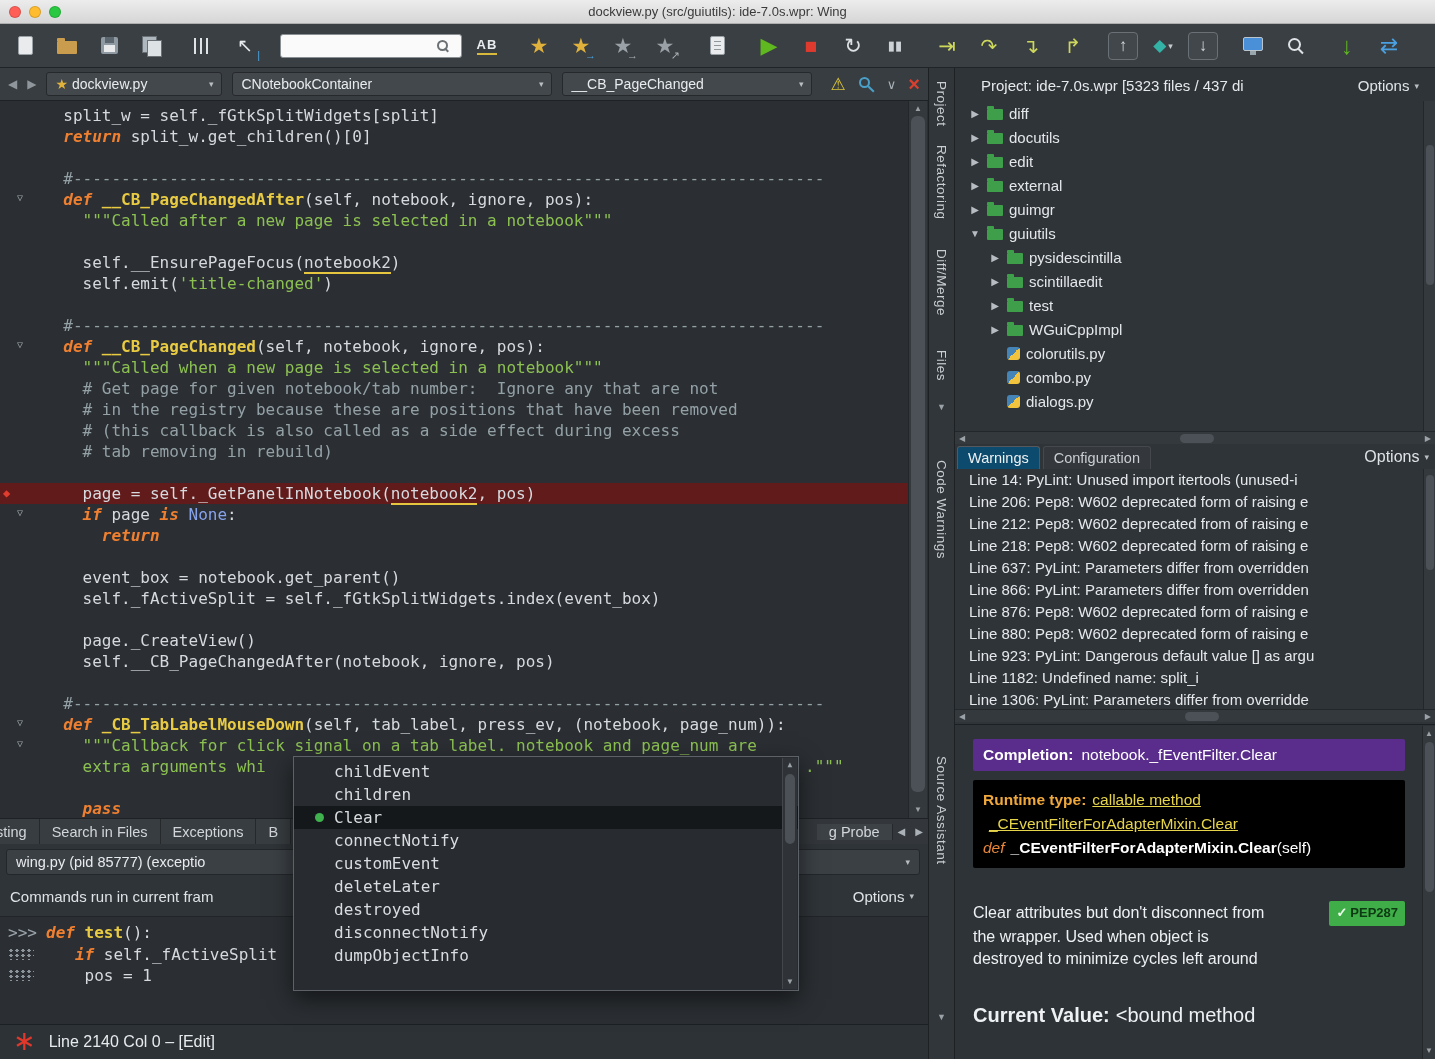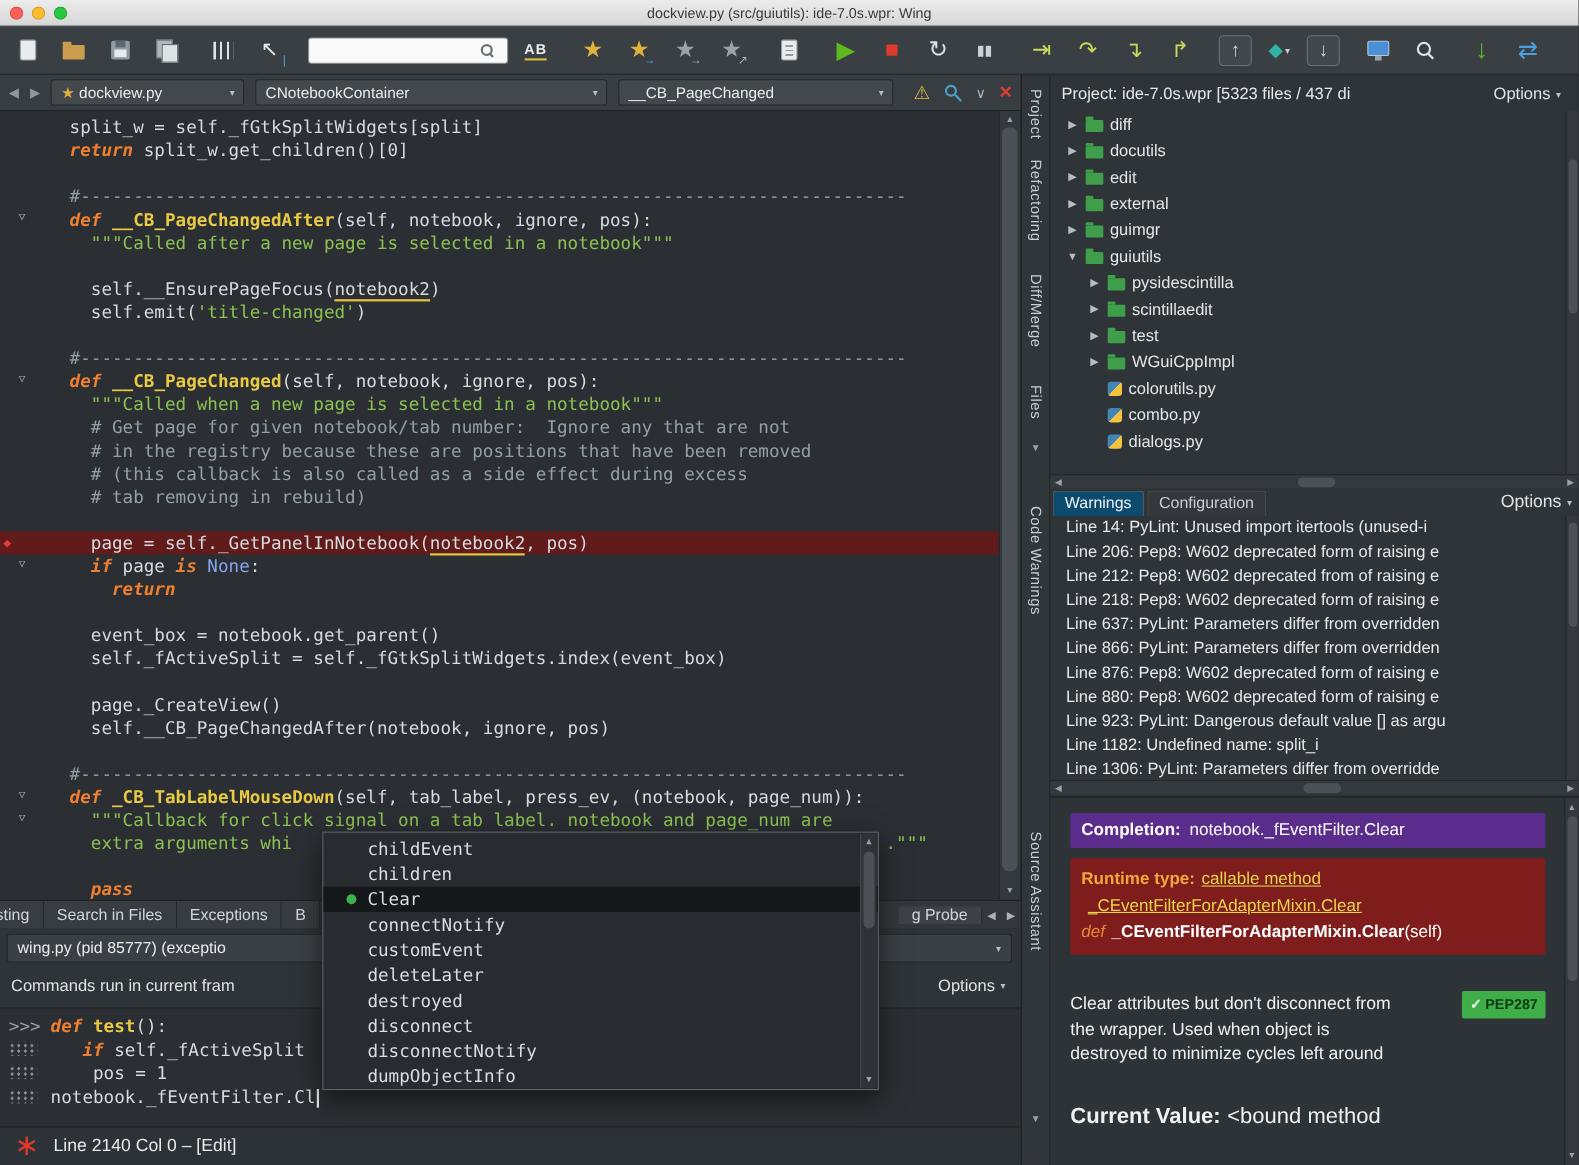--- a/index.html
+++ b/index.html
@@ -135,21 +135,21 @@
 
   
   #strip { position:absolute; left:928px; top:68px; width:27px; height:991px; background:#31363a;
     border-left:1px solid #1e2124; border-right:1px solid #1e2124; }
   .vtab { position:absolute; left:0; width:100%; writing-mode:vertical-rl; color:#c9ced3;
     font-size:13.5px; letter-spacing:.5px; display:flex; align-items:center; justify-content:center; }
   .strip-arrow { position:absolute; left:0; width:100%; text-align:center; color:#9aa2a8; font-size:9px; }
 
   
   #rightcol { position:absolute; left:955px; top:68px; width:480px; height:991px; background:#2f3438; }
-  #proj-header { position:absolute; left:0; top:4px; right:6px; height:27px; display:flex;
+  #proj-header { position:absolute; left:16px; top:4px; right:6px; height:27px; display:flex;
     justify-content:space-between; align-items:center; padding:0 10px; color:#e6e9ec; font-size:15px; }
   .optlabel { display:flex; align-items:center; gap:5px; color:#dfe3e6; }
   .optlabel .caret { font-size:9px; color:#b9bec3; }
   #tree { position:absolute; left:0; top:33px; right:12px; height:330px; overflow:hidden; }
   .trow { height:24px; display:flex; align-items:center; gap:6px; color:#e4e7ea; font-size:15px; white-space:nowrap; }
   .trow .arrow { width:12px; color:#b6bcc1; font-size:10px; text-align:center; flex:none; }
   .ico-folder { width:16px; height:11px; background:#3f9e4a; border-radius:1px; position:relative; margin-top:3px; flex:none; }
   .ico-folder::before { content:""; position:absolute; left:0; top:-3px; width:7px; height:3px;
     background:#3f9e4a; border-radius:1px 1px 0 0; }
   .ico-py { width:13px; height:13px; border-radius:3px; flex:none;
@@ -162,21 +162,21 @@
   .wtab.active { background:#0c4a6e; color:#eef1f3; }
   .wtab.idle { background:#34383c; color:#c9ced2; border-color:#45494d; }
   #warn-tabs .optlabel { margin-left:auto; padding-bottom:3px; }
   #warnlist { position:absolute; left:0; top:401px; right:12px; height:240px; overflow:hidden; }
   .wrow { height:22px; line-height:22px; padding-left:14px; color:#e6e9ec; font-size:15px; white-space:nowrap; }
 
   #assistant { position:absolute; left:0; top:656px; right:0; bottom:0; background:#2e3337;
     border-top:1px solid #1d2023; padding:14px 30px 0 18px; color:#eef1f3; }
   .comp-box { background:#5a2d8c; border-radius:2px; padding:7px 10px; font-size:15.5px; color:#fff; }
   .comp-box b { margin-right:8px; }
-  .rt-box { margin-top:9px; background:#7f1d1d; border-radius:2px; padding:8px 10px;
+  .rt-box { margin-top:9px; background:#000000; border-radius:2px; padding:8px 10px;
     font-size:15.5px; line-height:24px; }
   .rt-label { font-weight:bold; color:#f0a83c; margin-right:6px; }
   .rt-link { color:#e6d44a; text-decoration:underline; }
   .rt-def-kw { color:#e8873a; font-style:italic; margin-right:6px; }
   .rt-def-name { font-weight:bold; color:#fff; }
   .rt-def-args { color:#fff; }
   .desc { margin-top:33px; font-size:16px; line-height:22.5px; }
   .desc-l1 { display:flex; justify-content:space-between; align-items:center; }
   .pep { background:#3fae49; color:#0d3a12; font-weight:bold; font-size:13px; padding:1px 7px;
     border-radius:2px; display:flex; align-items:center; gap:3px; }
@@ -396,21 +396,20 @@
     <span>Commands run in current fram</span>
     <span class="probe-opts optlabel">
       <span>Options</span>
       <span class="caret">▾</span>
     </span>
   </div>
   <div id="terminal">
       <div class="pline"><span class="prompt3">&gt;&gt;&gt;</span><span class="tk-k">def</span><span class="tk-p"> </span><span class="tk-f">test</span><span class="tk-p">():</span></div>
       <div class="pline"><span class="dots"></span><span class="tk-p">   </span><span class="tk-k">if</span><span class="tk-p"> self._fActiveSplit</span></div>
       <div class="pline"><span class="dots"></span><span class="tk-p">    pos = 1</span></div>
-      <div class="pline"><span class="dots"></span><span class="tk-p">notebook._fEventFilter.Cl</span><span class="cursorbar"></span></div>
     </div>
 </div>
 
 <div id="status">
   <span class="star">∗</span>
   <span>Line 2140 Col 0 – [Edit]</span>
 </div>
 
 <div id="strip">
   <span class="strip-arrow" style="top:334px">▼</span>
@@ -570,21 +569,20 @@
 
 <div id="popup">
 
 <div class="pitem"><span>childEvent</span></div>
     <div class="pitem"><span>children</span></div>
     <div class="pitem sel"><span class="dot"></span><span>Clear</span></div>
     <div class="pitem"><span>connectNotify</span></div>
     <div class="pitem"><span>customEvent</span></div>
     <div class="pitem"><span>deleteLater</span></div>
     <div class="pitem"><span>destroyed</span></div>
-    <div class="pitem"><span>disconnect</span></div>
     <div class="pitem"><span>disconnectNotify</span></div>
     <div class="pitem"><span>dumpObjectInfo</span></div>
     <div class="psb">
     <span class="sb-arrow" style="top:3px">▲</span>
     <div class="sb-thumb" style="left:2px;top:16px;width:10px;height:70px"></div>
     <span class="sb-arrow" style="bottom:3px">▼</span>
   </div>
   </div>
 
 </body></html>

